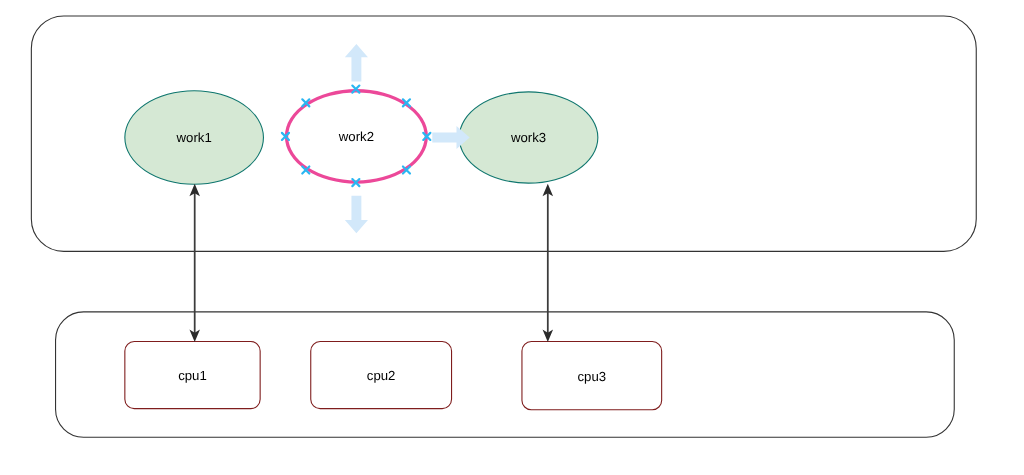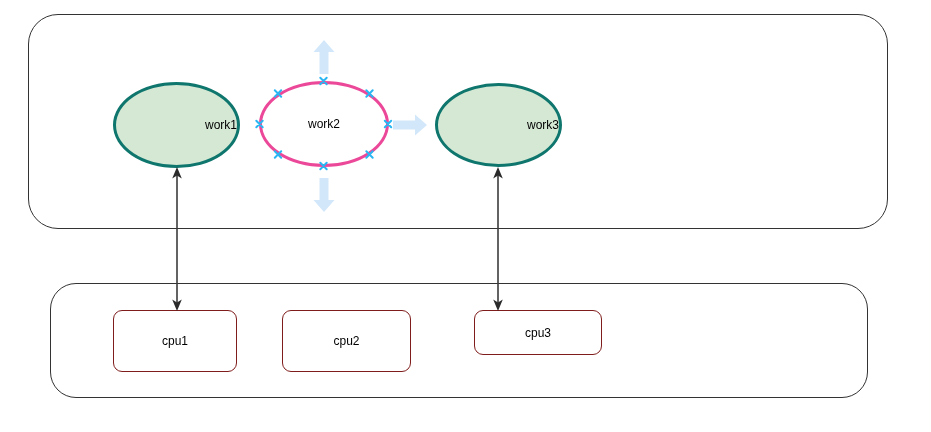--- a/index.html
+++ b/index.html
@@ -23,43 +23,43 @@
   .node-ellipse {
     position: absolute;
     border-radius: 50%;
     box-sizing: border-box;
     display: flex;
     align-items: center;
     justify-content: center;
     font-size: 12px;
     color: #000000;
   }
-  .ellipse-green { background: #d5e8d4; border: 3px solid #0f766e; justify-content: flex-end; }
+  .ellipse-green { background: #d5e8d4; border: 1px solid #0f766e; }
   .ellipse-plain { background: #ffffff; border: 3px solid #ec4899; }
 
   .node-work1 { left: 113px; top: 82px; width: 127px; height: 86px; }
   .node-work2 { left: 259px; top: 81px; width: 130px; height: 86px; }
-  .node-work3 { left: 435px; top: 83px; width: 127px; height: 84px; }
+  .node-work3 { left: 417px; top: 83px; width: 127px; height: 84px; }
   .node-work4 { left: 602px; top: 72px; width: 128px; height: 91px; }
 
   .cpu-box {
     position: absolute;
     border: 1px solid #7f1d1d;
     border-radius: 9px;
     background: #ffffff;
     box-sizing: border-box;
     display: flex;
     align-items: center;
     justify-content: center;
     font-size: 12px;
     color: #000000;
   }
   .cpu-1 { left: 113px; top: 310px; width: 124px; height: 62px; }
   .cpu-2 { left: 282px; top: 310px; width: 129px; height: 62px; }
-  .cpu-3 { left: 474px; top: 310px; width: 128px; height: 45px; }
+  .cpu-3 { left: 474px; top: 310px; width: 128px; height: 63px; }
 
   .overlay {
     position: absolute;
     left: 0; top: 0;
     width: 931px; height: 432px;
     pointer-events: none;
   }
   .node-label { pointer-events: none; }
 </style>
 </head>

